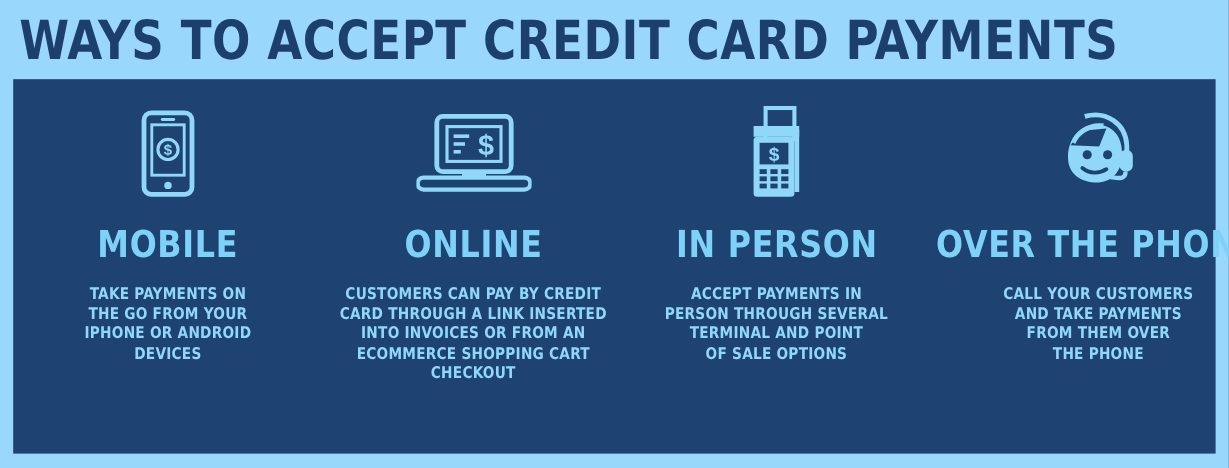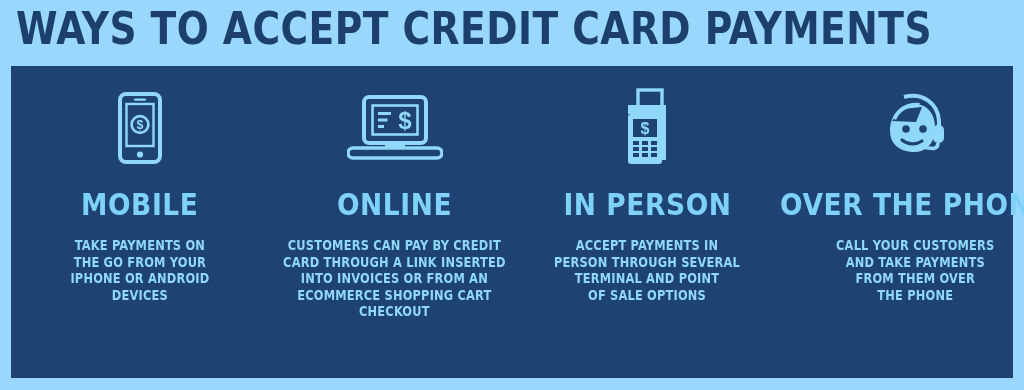--- a/index.html
+++ b/index.html
@@ -17,21 +17,21 @@
   }
 
   
   .title-bar {
     position:absolute;
     left:16px;
     top:6px;
     width:990px;
     height:56px;
     display:flex;
-    align-items:flex-start;
+    align-items:center;
   }
 
   .title {
     color:#1d3f6e;
     font-family:"Liberation Sans Narrow", "DejaVu Sans Condensed", "Liberation Sans", sans-serif;
     font-weight:bold;
     font-size:45px;
     line-height:46px;
     letter-spacing:0.5px;
     white-space:nowrap;

